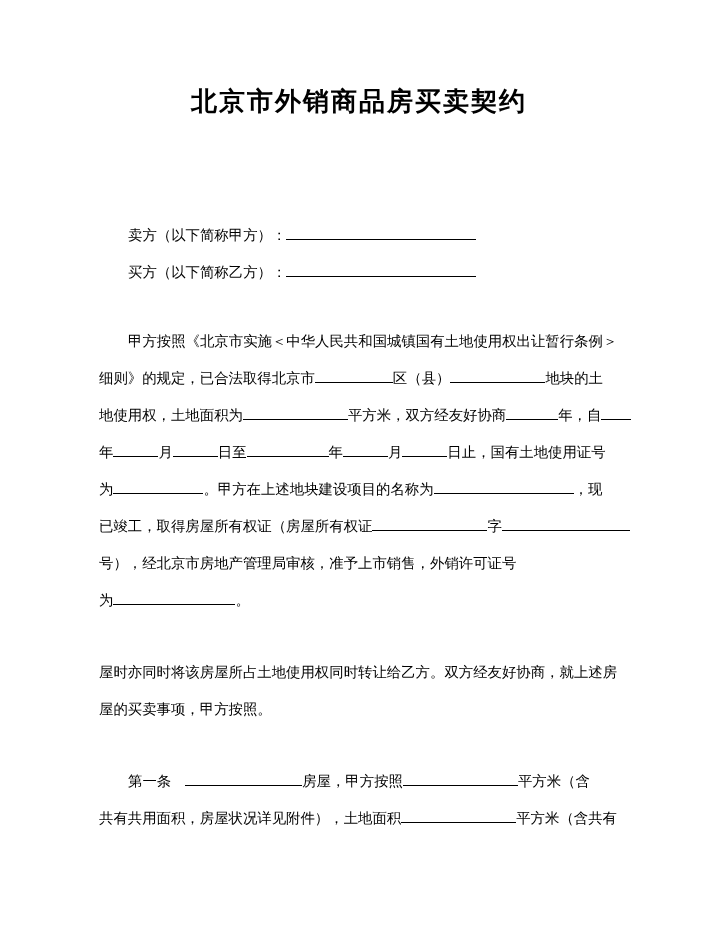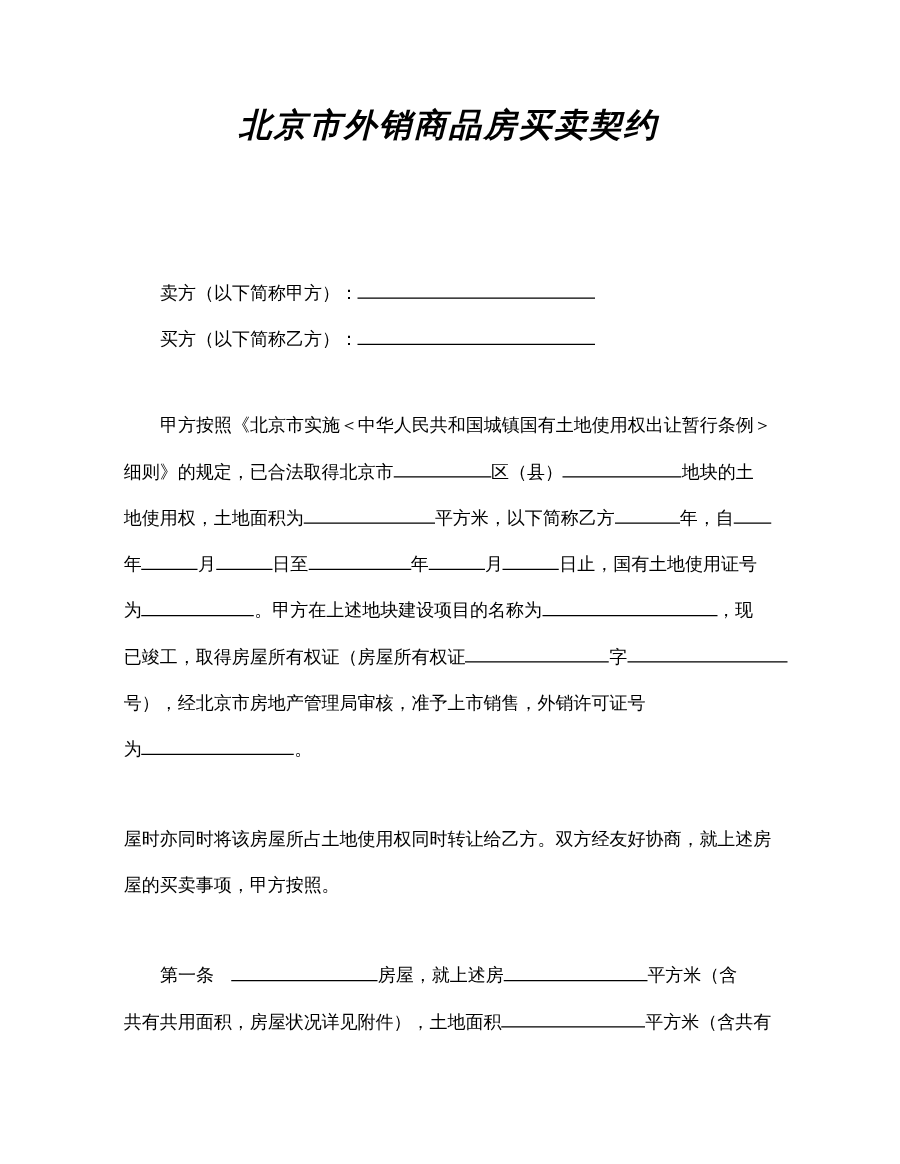--- a/index.html
+++ b/index.html
@@ -18,21 +18,20 @@
   }
   .doc-title {
     margin: 0;
     font-family: "DejaVu Sans", "Liberation Sans", sans-serif;
     font-size: 26px;
     line-height: 31px;
     font-weight: 700;
     text-align: center;
     letter-spacing: 2px;
     white-space: nowrap;
-    font-style: italic;
   }
   .party-block { margin-top: 109px; }
   .party-line {
     font-size: 14.4px;
     line-height: 18px;
     white-space: nowrap;
     padding-left: 29px;
   }
   .party-line + .party-line { margin-top: 19px; }
   .para { margin-top: 35px; }
@@ -61,29 +60,29 @@
 
   <div class="party-block" id="party-block">
       <div class="party-line"><span class="run">卖方（以下简称甲方）：</span><span class="blank" style="width: 190px;"></span></div>
       <div class="party-line"><span class="run">买方（以下简称乙方）：</span><span class="blank" style="width: 190px;"></span></div>
     </div>
 
   <div id="body-block">
       <div class="para para-first">
         <div class="doc-line indent"><span class="run">甲方按照《北京市实施＜中华人民共和国城镇国有土地使用权出让暂行条例＞</span></div>
         <div class="doc-line"><span class="run">细则》的规定，已合法取得北京市</span><span class="blank" style="width: 78px;"></span><span class="run">区（县）</span><span class="blank" style="width: 95px;"></span><span class="run">地块的土</span></div>
-        <div class="doc-line"><span class="run">地使用权，土地面积为</span><span class="blank" style="width: 105px;"></span><span class="run">平方米，以下简称乙方</span><span class="blank" style="width: 52px;"></span><span class="run">年，自</span><span class="blank" style="width: 30px;"></span></div>
+        <div class="doc-line"><span class="run">地使用权，土地面积为</span><span class="blank" style="width: 105px;"></span><span class="run">平方米，双方经友好协商</span><span class="blank" style="width: 52px;"></span><span class="run">年，自</span><span class="blank" style="width: 30px;"></span></div>
         <div class="doc-line"><span class="run">年</span><span class="blank" style="width: 45px;"></span><span class="run">月</span><span class="blank" style="width: 45px;"></span><span class="run">日至</span><span class="blank" style="width: 82px;"></span><span class="run">年</span><span class="blank" style="width: 45px;"></span><span class="run">月</span><span class="blank" style="width: 45px;"></span><span class="run">日止，国有土地使用证号</span></div>
         <div class="doc-line"><span class="run">为</span><span class="blank" style="width: 90px;"></span><span class="run">。甲方在上述地块建设项目的名称为</span><span class="blank" style="width: 140px;"></span><span class="run">，现</span></div>
         <div class="doc-line"><span class="run">已竣工，取得房屋所有权证（房屋所有权证</span><span class="blank" style="width: 115px;"></span><span class="run">字</span><span class="blank" style="width: 128px;"></span></div>
         <div class="doc-line"><span class="run">号），经北京市房地产管理局审核，准予上市销售，外销许可证号</span></div>
         <div class="doc-line"><span class="run">为</span><span class="blank" style="width: 122px;"></span><span class="run">。</span></div>
       </div>
       <div class="para">
         <div class="doc-line"><span class="run">屋时亦同时将该房屋所占土地使用权同时转让给乙方。双方经友好协商，就上述房</span></div>
         <div class="doc-line"><span class="run">屋的买卖事项，甲方按照。</span></div>
       </div>
       <div class="para">
-        <div class="doc-line indent"><span class="run">第一条</span><span class="gap" style="width: 14px;"></span><span class="blank" style="width: 117px;"></span><span class="run">房屋，就上述房</span><span class="blank" style="width: 115px;"></span><span class="run">平方米（含</span></div>
+        <div class="doc-line indent"><span class="run">第一条</span><span class="gap" style="width: 14px;"></span><span class="blank" style="width: 117px;"></span><span class="run">房屋，甲方按照</span><span class="blank" style="width: 115px;"></span><span class="run">平方米（含</span></div>
         <div class="doc-line"><span class="run">共有共用面积，房屋状况详见附件），土地面积</span><span class="blank" style="width: 115px;"></span><span class="run">平方米（含共有</span></div>
       </div>
     </div>
 </div>
 
 </body></html>

